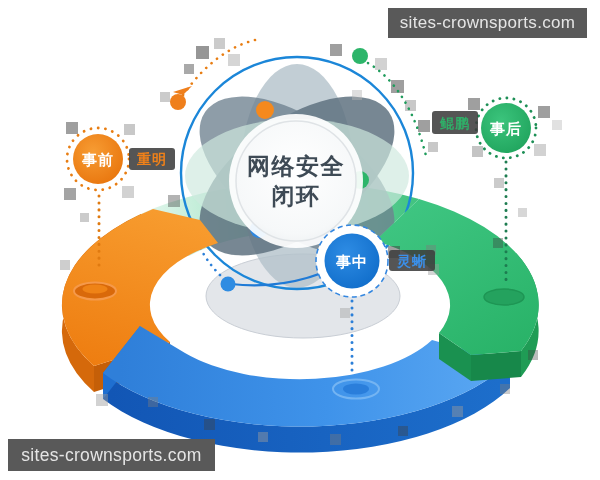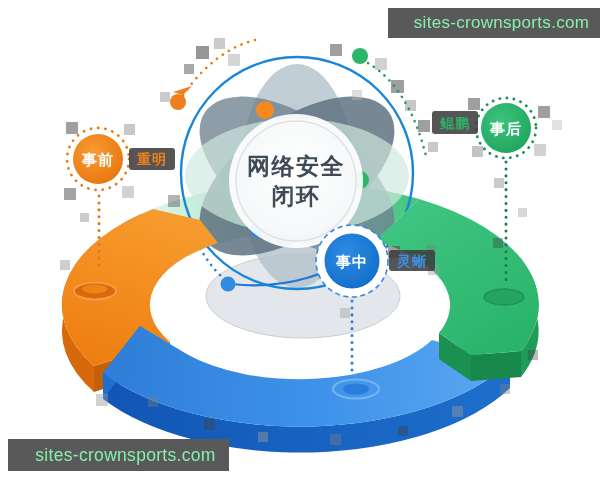--- a/index.html
+++ b/index.html
@@ -1,23 +1,23 @@
 <!DOCTYPE html>
 <html><head>
 <meta charset="utf-8">
 <style>
   html,body{margin:0;padding:0;background:#ffffff;}
   .stage{
     position:relative;width:600px;height:480px;background:#ffffff;overflow:hidden;
     font-family:"Liberation Sans","DejaVu Sans",sans-serif;
   }
   .wm{
-    position:absolute;background:#595959;color:#86efac;
+    position:absolute;background:#595959;color:#e5e5e5;
     display:flex;align-items:center;justify-content:center;
-    font-size:17px;letter-spacing:.3px;padding-left:14px;
+    font-size:17px;letter-spacing:.3px;
   }
   .wm-top{left:388px;top:8px;width:199px;height:30px;}
   .wm-bottom{left:8px;top:439px;width:207px;height:32px;font-size:17.5px;}
   svg{position:absolute;left:0;top:0;}
   .phase-label{font-size:15px;font-weight:bold;fill:#ffffff;letter-spacing:1px;}
   .center-title{font-size:23px;font-weight:bold;fill:#3e4a55;letter-spacing:1.5px;}
   .annot{font-size:14px;font-weight:bold;letter-spacing:1px;}
 </style>
 </head>
 <body>

